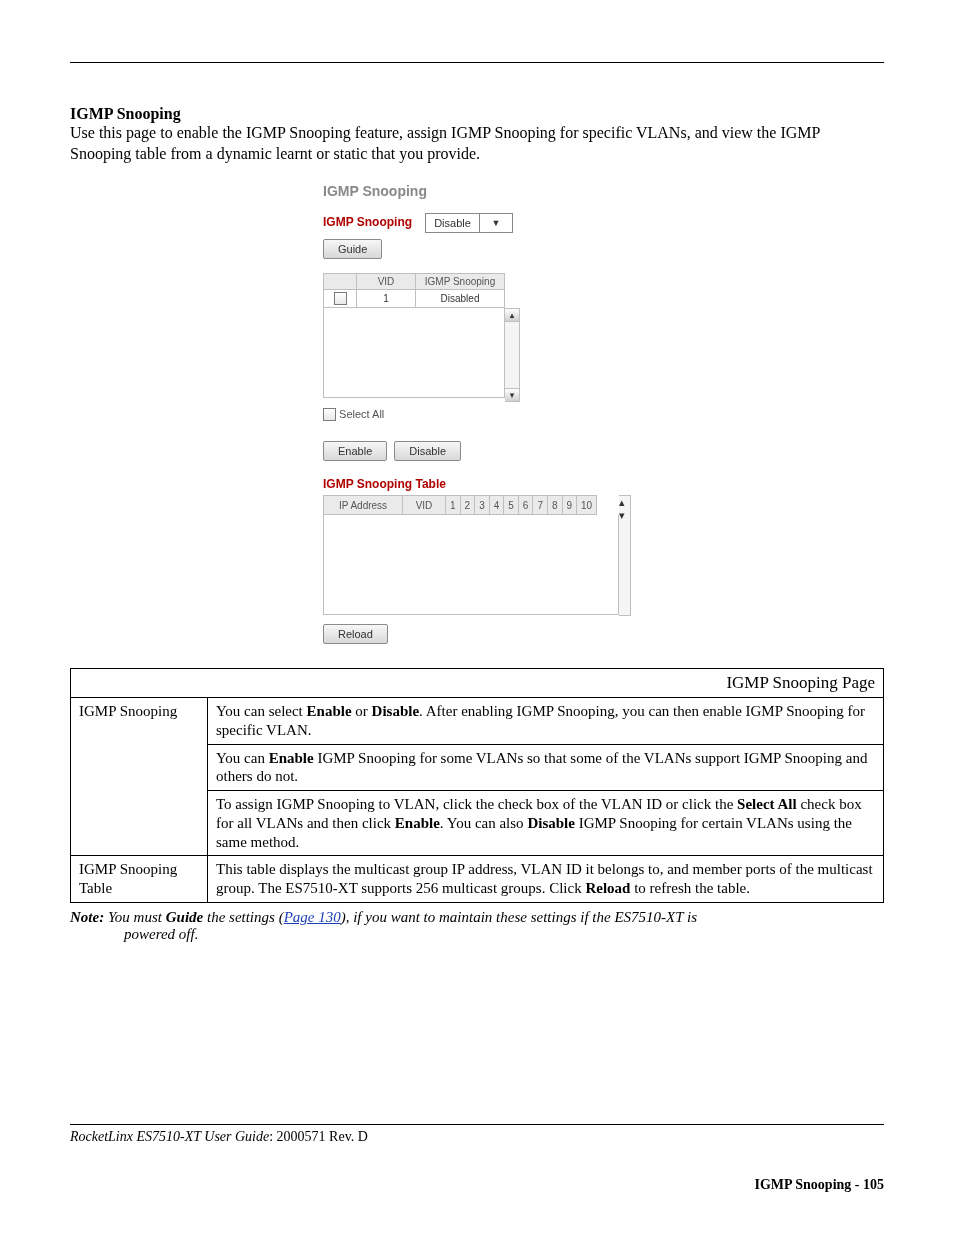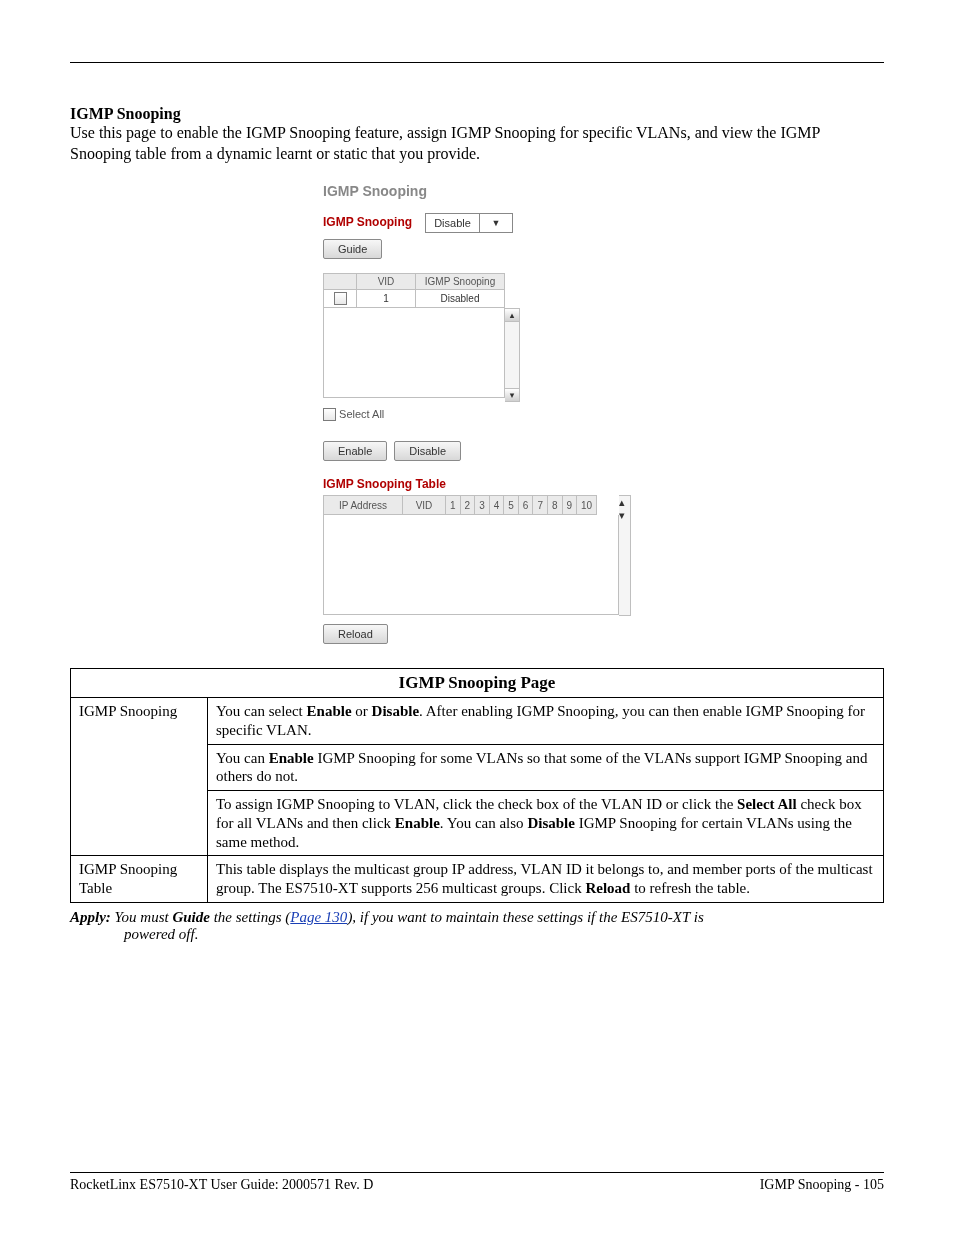--- a/index.html
+++ b/index.html
@@ -172,22 +172,22 @@
     border-collapse: collapse;
     width: 100%;
     margin-top: 0;
     font-size: 15px;
   }
   .desc-table-frame {
     border: 1.5px solid #000;
     margin: 0 0 6px 0;
   }
   .desc-table th {
-    text-align: center;
-    font-weight: bold;
+    text-align: right;
+    font-weight: normal;
     font-size: 17px;
     padding: 4px 8px;
     border-bottom: 1px solid #000;
   }
   .desc-table td {
     vertical-align: top;
     padding: 4px 8px;
     line-height: 1.25;
   }
   .desc-table .left-col {
@@ -211,22 +211,22 @@
     left: 70px;
     right: 70px;
     bottom: 42px;
   }
   .footer .rule { border-top: 1.5px solid #000; margin-bottom: 4px; }
   .footer-row {
     display: flex;
     justify-content: space-between;
     font-size: 14px;
   }
-  .footer-left span.italic { }
-  .footer-right { font-weight: normal; }
+  .footer-left span.italic { font-style: italic; }
+  .footer-right { font-weight: bold; margin-top: 48px; }
 
   .cb {
     width:11px;height:11px;display:inline-block;border:1px solid #7a7a7a;
     background:linear-gradient(#fff,#e8e8e8);vertical-align:middle;
   }
 </style>
 </head>
 <body>
 
 <div class="page">
@@ -341,21 +341,21 @@
         <td class="left-col">IGMP Snooping Table</td>
         <td>
           <span>This table displays the multicast group IP address, VLAN ID it belongs to, and member ports of the multicast group. The ES7510-XT supports 256 multicast groups. Click </span><b>Reload</b><span> to refresh the table.</span>
         </td>
       </tr>
     </tbody>
       </table>
   </div>
 
   <div class="note-line">
-    <span class="label">Apply:</span>
+    <span class="label">Note:</span>
     <span class="body">
       <span> You must </span><b style="font-style:italic;">Guide</b><span> the settings (</span><a href="#">Page 130</a><span>), if you want to maintain these settings if the ES7510-XT is</span>
     </span>
     <span class="note-indent">powered off.</span>
   </div>
 
   <div class="footer">
     <div class="rule"></div>
     <div class="footer-row">
       <div class="footer-left">

